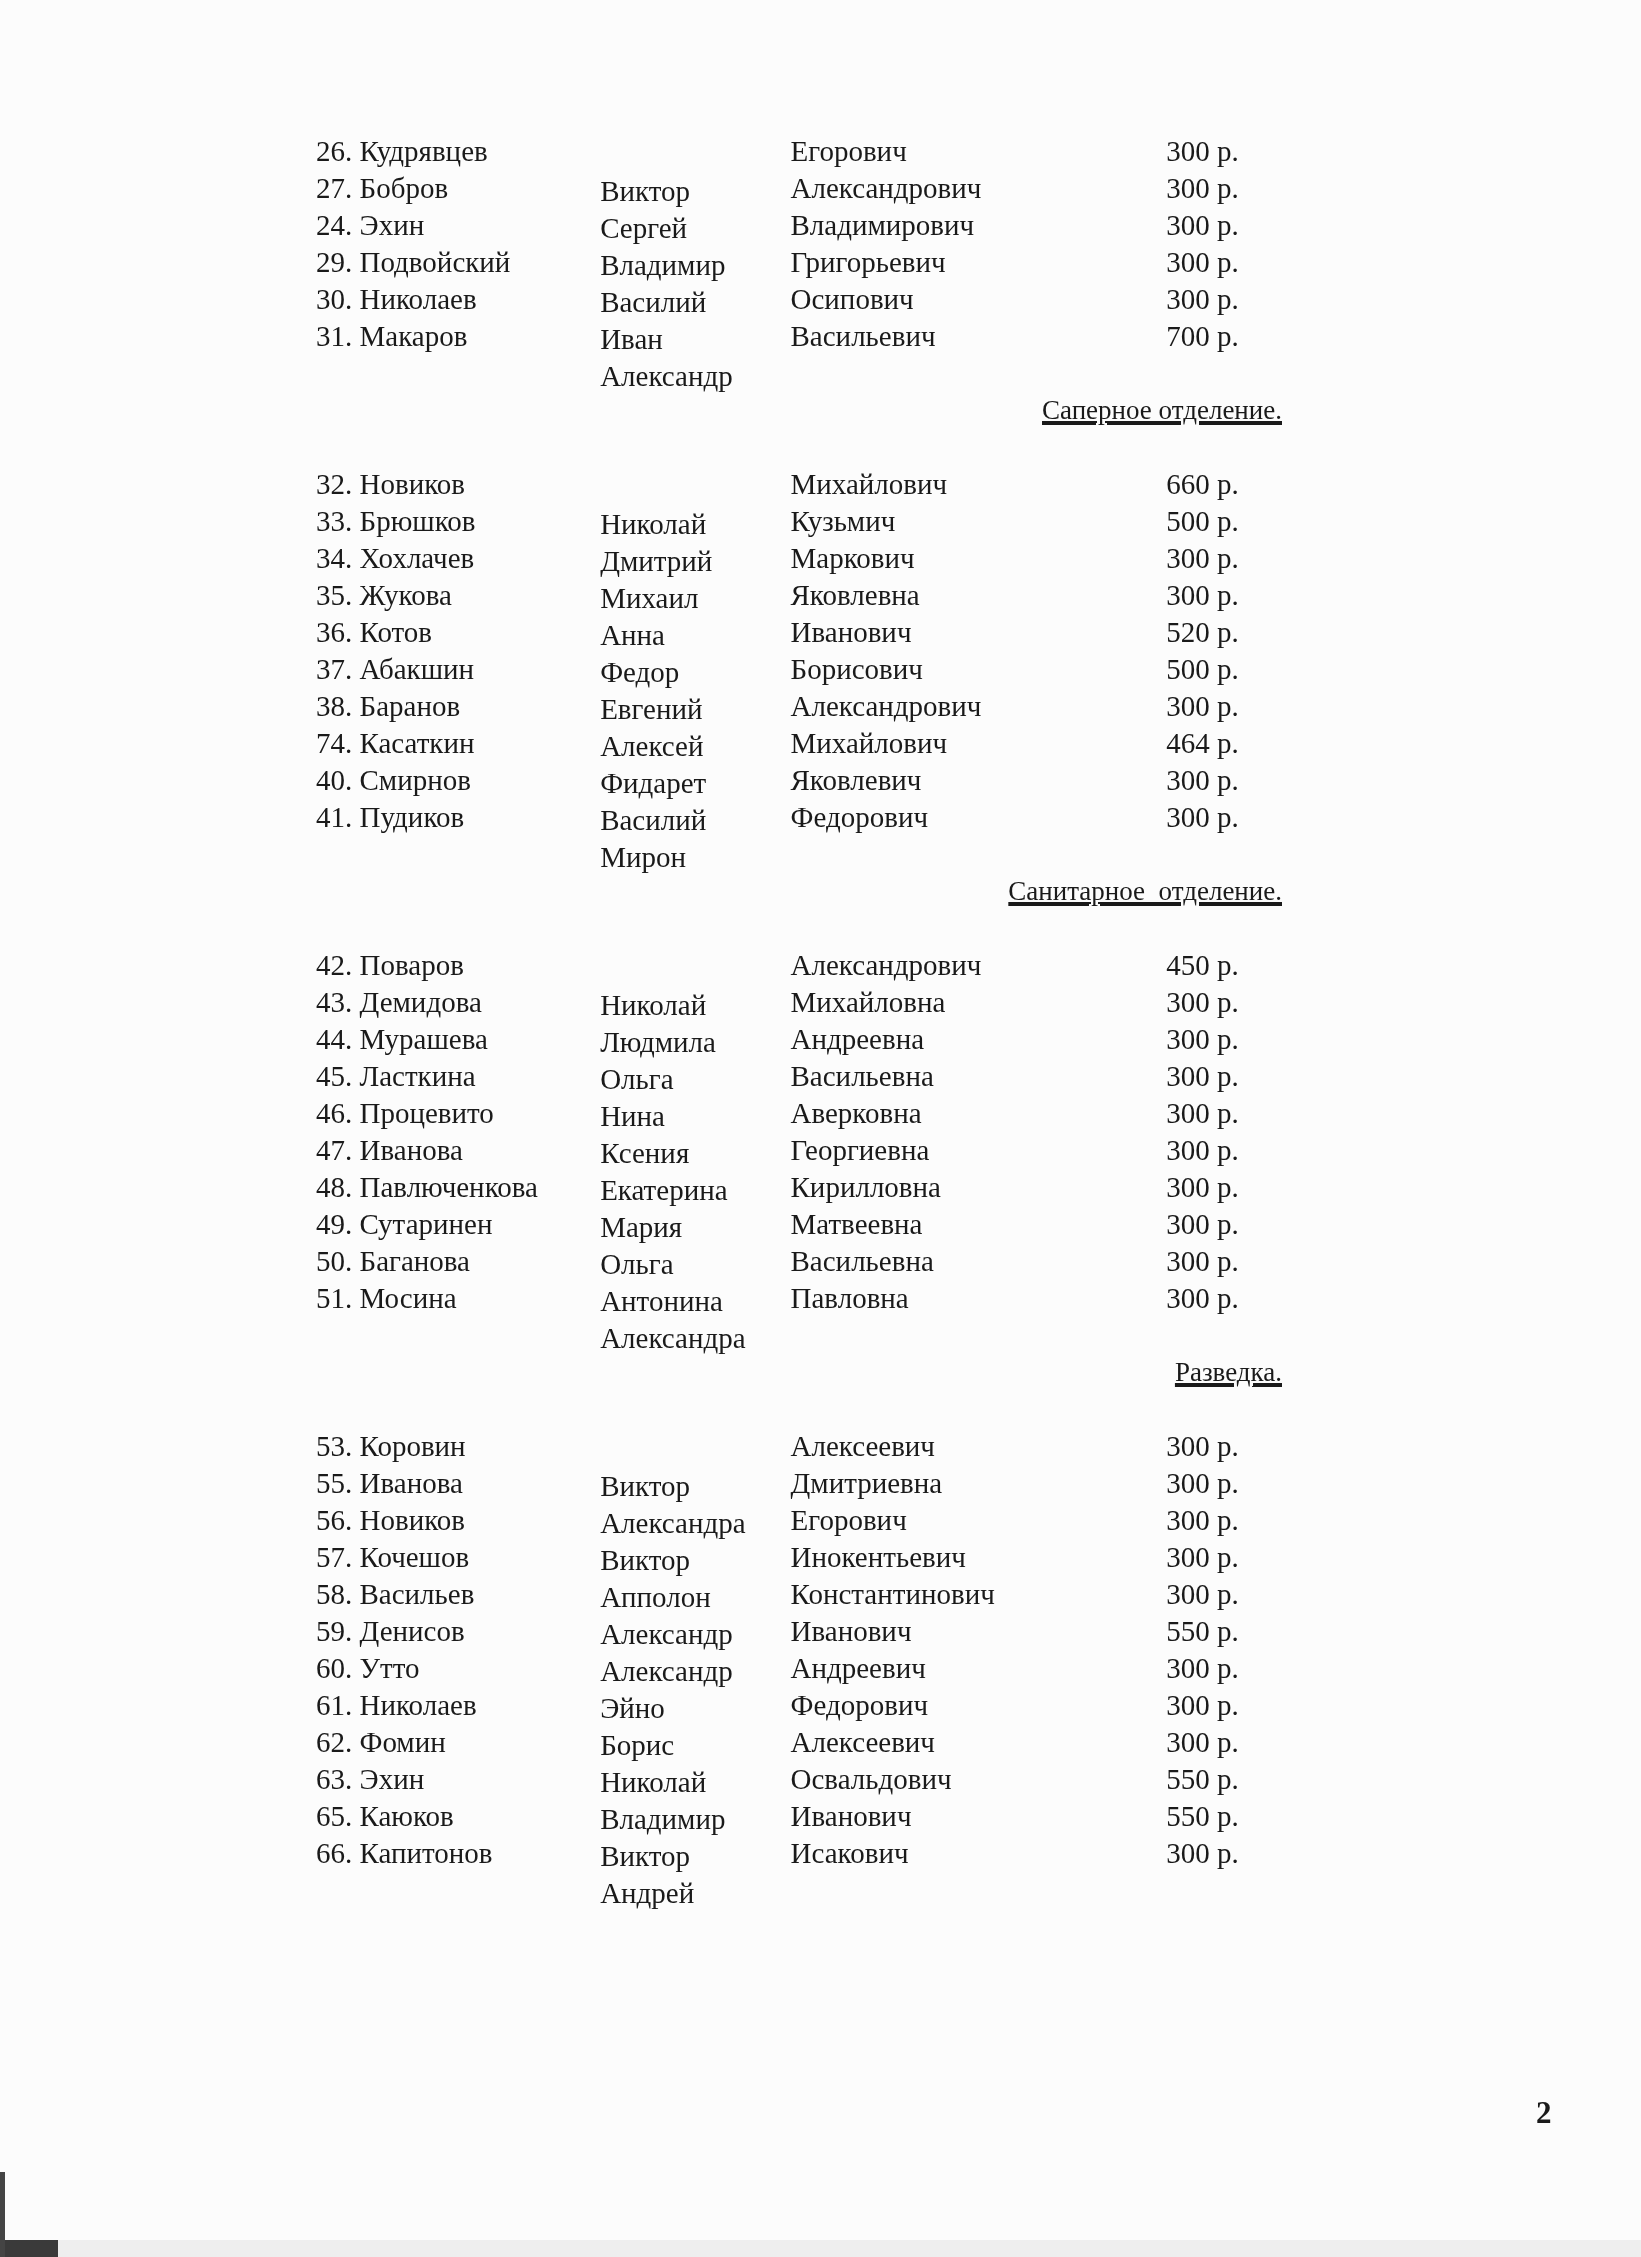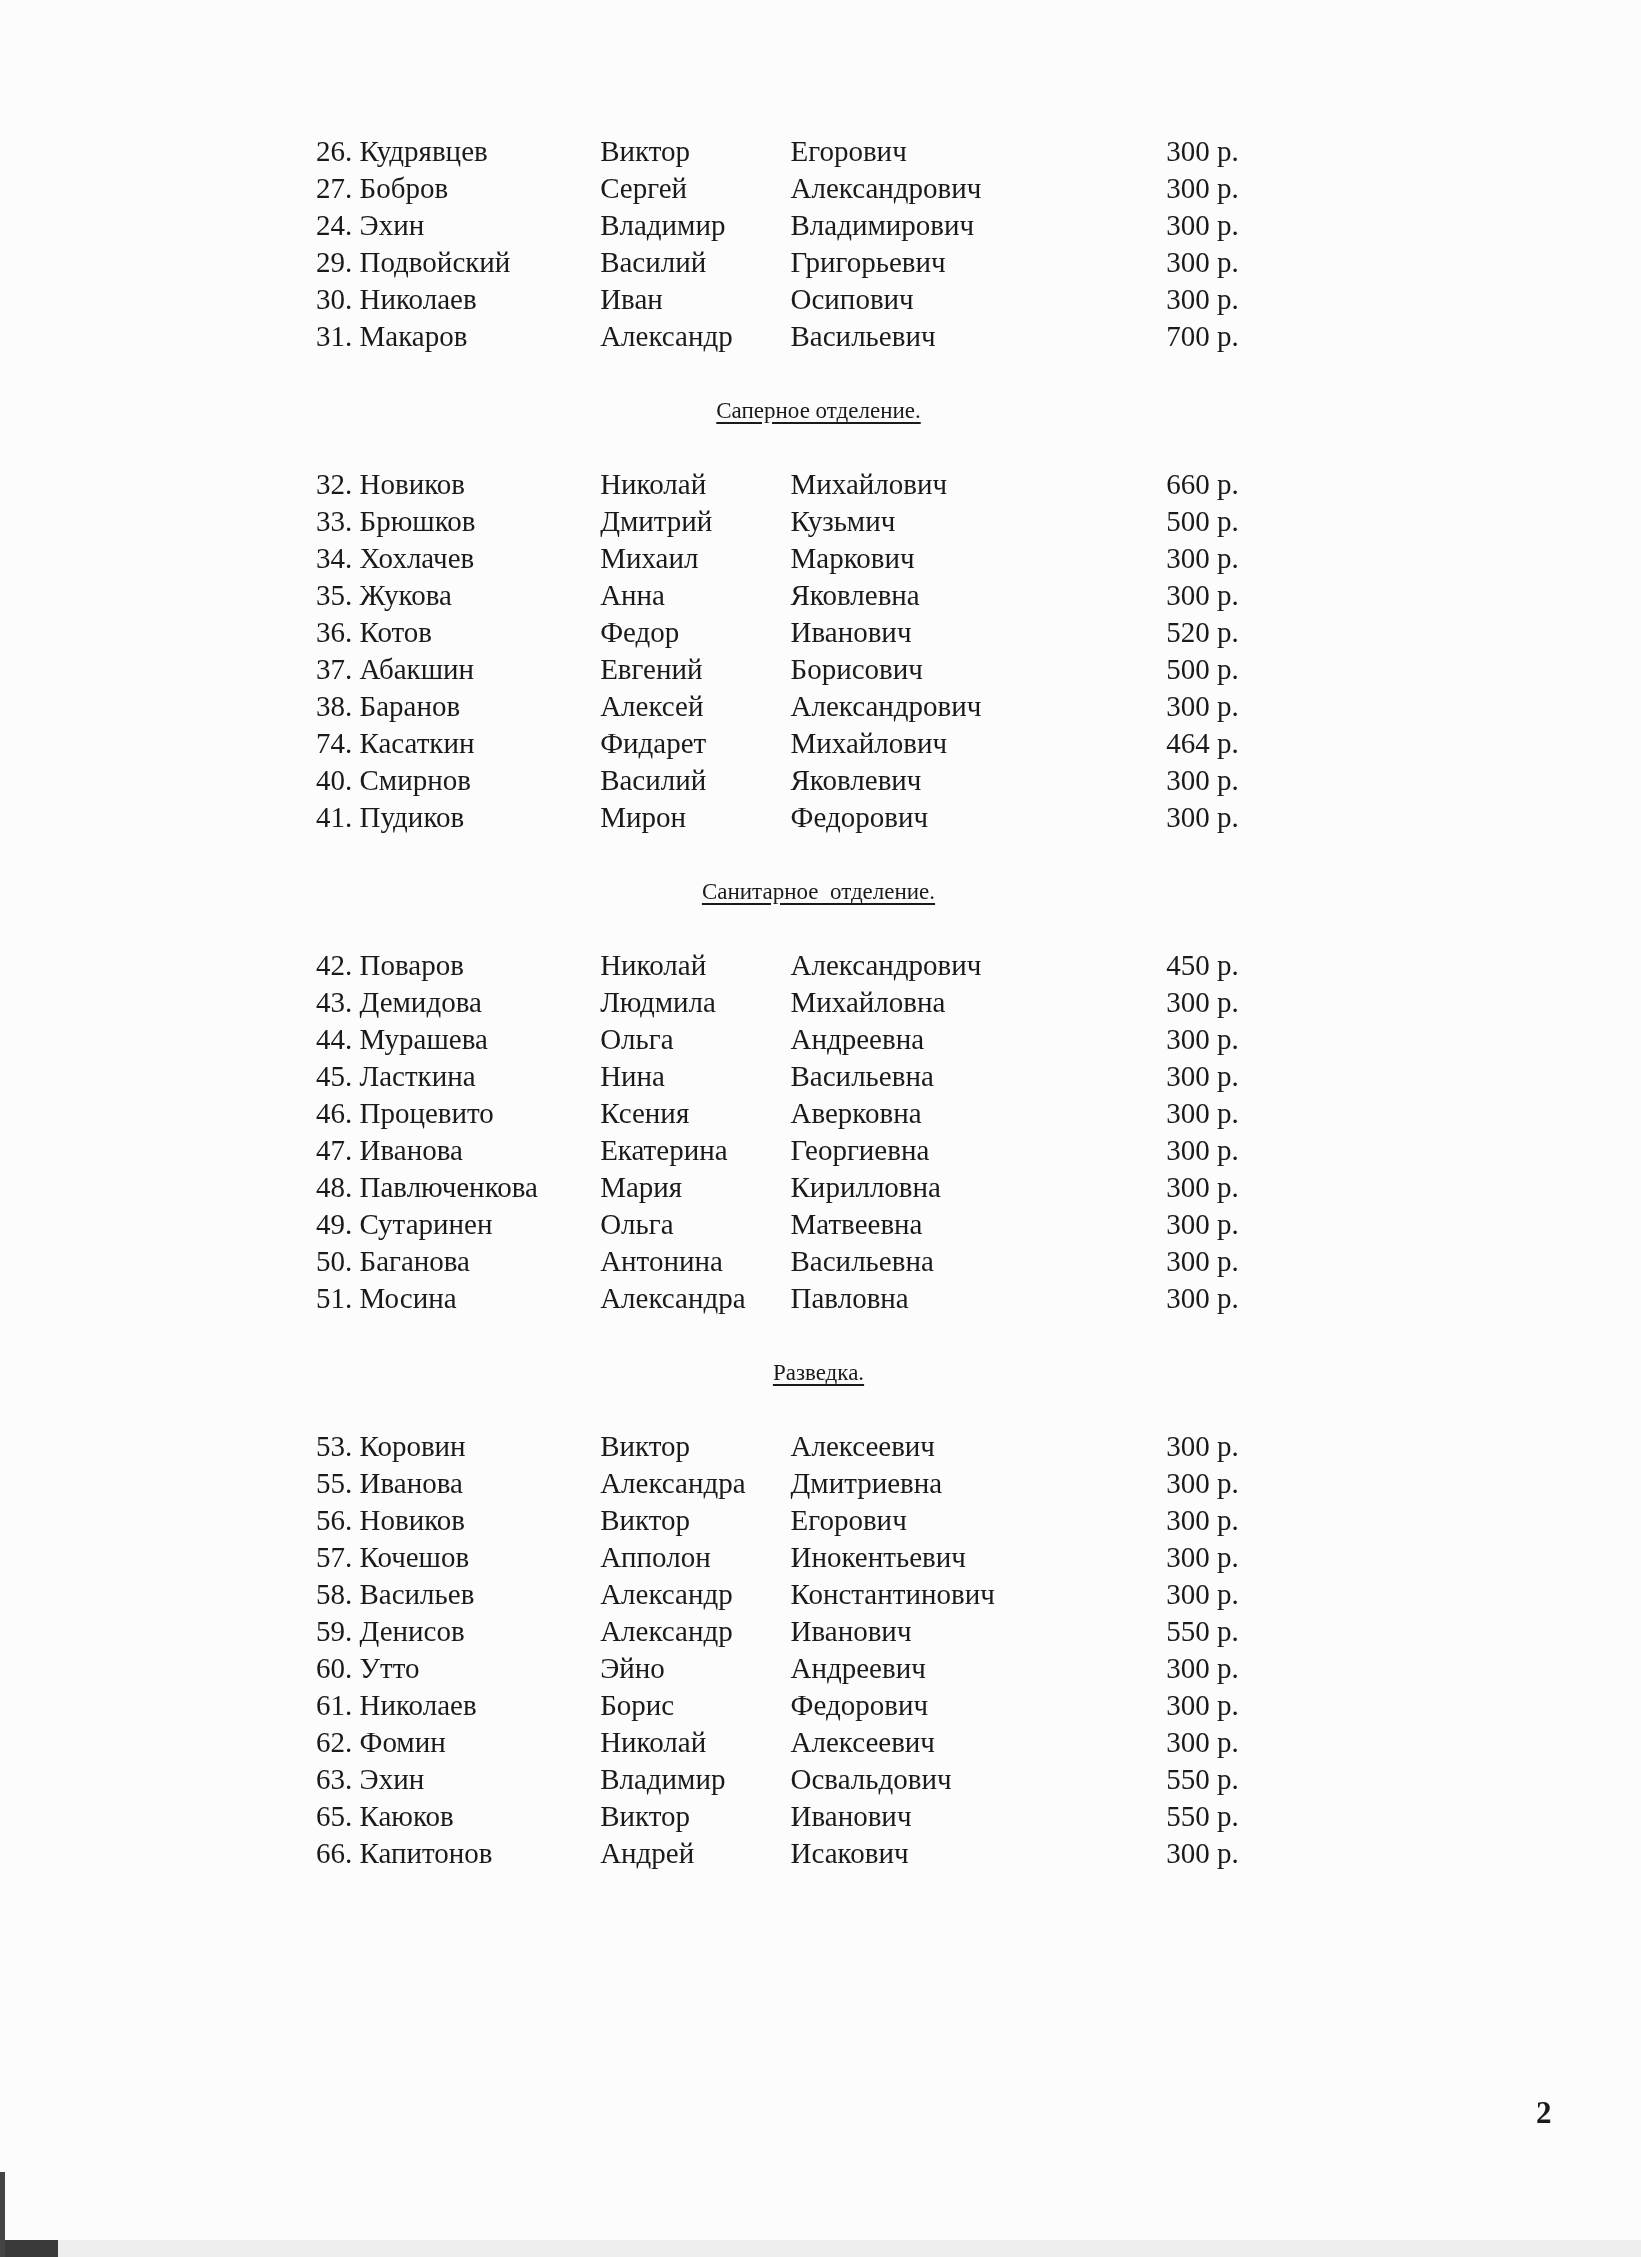--- a/index.html
+++ b/index.html
@@ -28,43 +28,43 @@
       left: 316px;
       top: 133px;
       width: 966px;
     }
     .row {
       display: flex;
       height: 37px;
       line-height: 37px;
       font-size: 29px;
       white-space: nowrap;
-      align-items: flex-end;
     }
     .col-last {
       width: 285px;
     }
     .col-first {
       width: 191px;
       margin-top: 40px;
     }
     .col-patr {
       width: 377px;
     }
     .col-amount {
       width: 116px;
     }
     .section-title {
-      text-align: center;
-      font-size: 23px;
+      text-align: right;
+      font-size: 27px;
       height: 37px;
       line-height: 37px;
       margin-top: 37px;
       margin-bottom: 37px;
       padding-left: 39px;
+      text-decoration: underline;
     }
     .section-title .t {
       text-decoration: underline;
       text-underline-offset: 3.9px;
     }
     .page-number {
       position: absolute;
       left: 1536px;
       top: 2095px;
       font-size: 31px;

